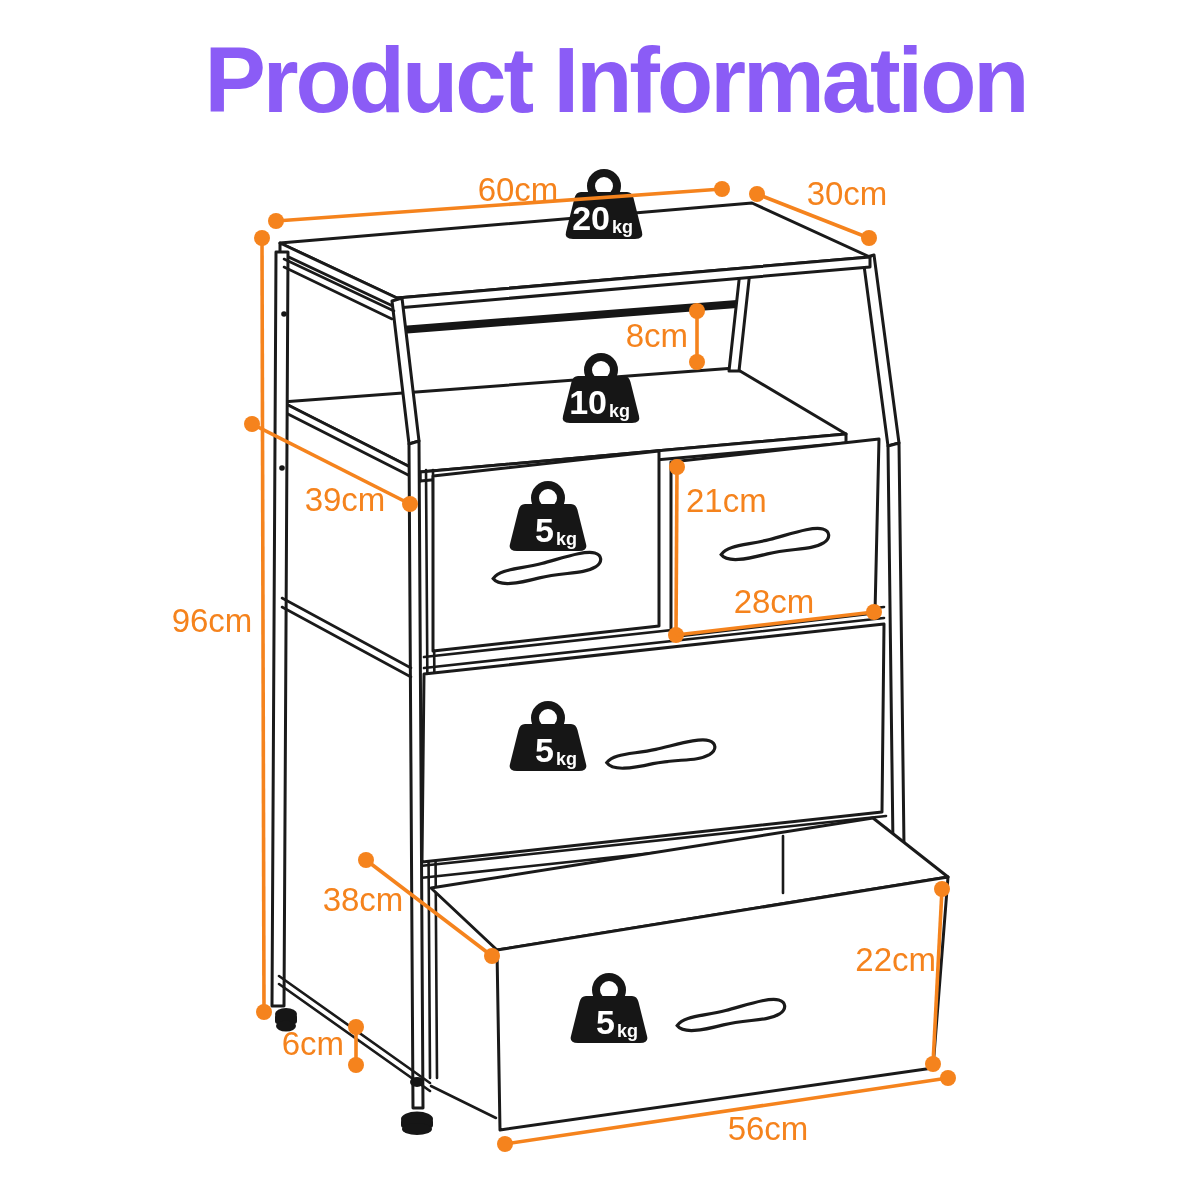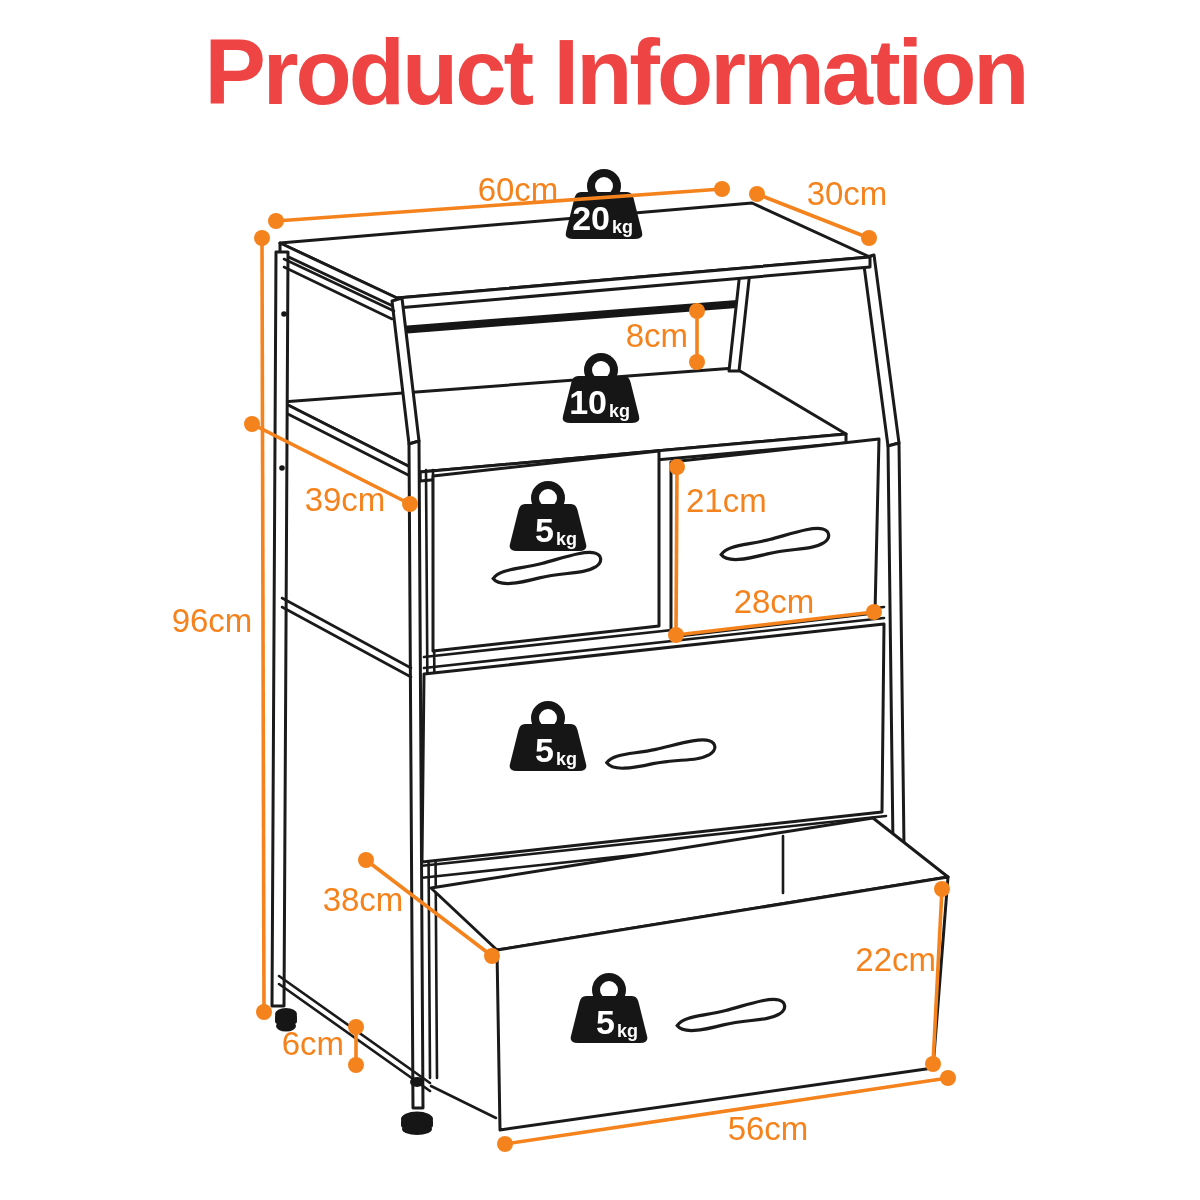--- a/index.html
+++ b/index.html
@@ -1,20 +1,20 @@
 <!DOCTYPE html>
 <html><head>
 <meta charset="utf-8">
 <style>
   html,body{margin:0;padding:0;background:#ffffff;}
   .canvas{position:relative;width:1200px;height:1200px;background:#fff;overflow:hidden;
           font-family:"Liberation Sans",sans-serif;}
-  .page-title{position:absolute;top:16px;left:0;right:0;margin:4px;text-align:center;
+  .page-title{position:absolute;top:16px;left:0;right:0;margin:12px;text-align:center;
               font-family:"Liberation Sans",sans-serif;font-weight:800;font-size:92px;
-              letter-spacing:-3px;color:#ef4444;padding-left:31px;}
+              letter-spacing:-3px;color:#8b5cf6;padding-left:31px;}
   svg{position:absolute;top:0;left:0;}
   .ln{fill:#ffffff;stroke:#1a1a1a;stroke-width:3;stroke-linejoin:round;stroke-linecap:round;}
   .lnthin{fill:none;stroke:#1a1a1a;stroke-width:2.6;stroke-linecap:round;}
   .solid{fill:#161616;stroke:none;}
   .dim line{stroke:#F5831D;stroke-width:3.6;}
   .dim circle{fill:#F5831D;stroke:none;}
   .dimtxt{font-family:"Liberation Sans",sans-serif;font-size:33px;fill:#F5831D;}
   .wv{font-family:"Liberation Sans",sans-serif;font-weight:bold;font-size:34px;fill:#fff;}
   .wu{font-family:"Liberation Sans",sans-serif;font-weight:bold;font-size:18px;fill:#fff;}
   .handle{fill:#ffffff;stroke:#1a1a1a;stroke-width:3.2;}

